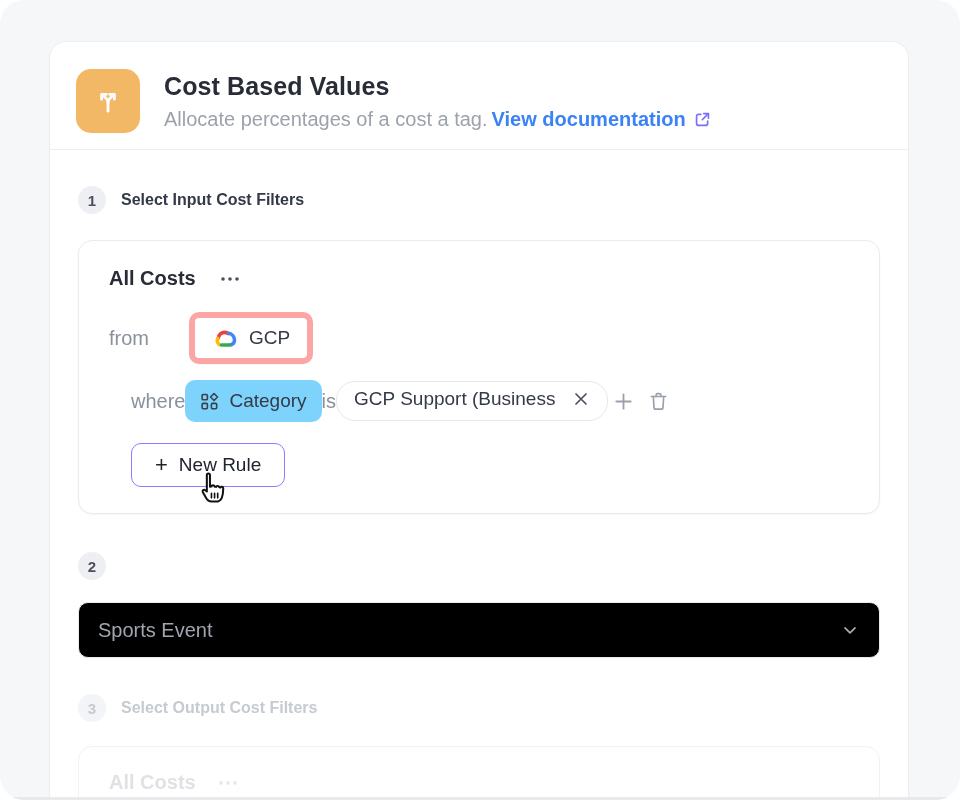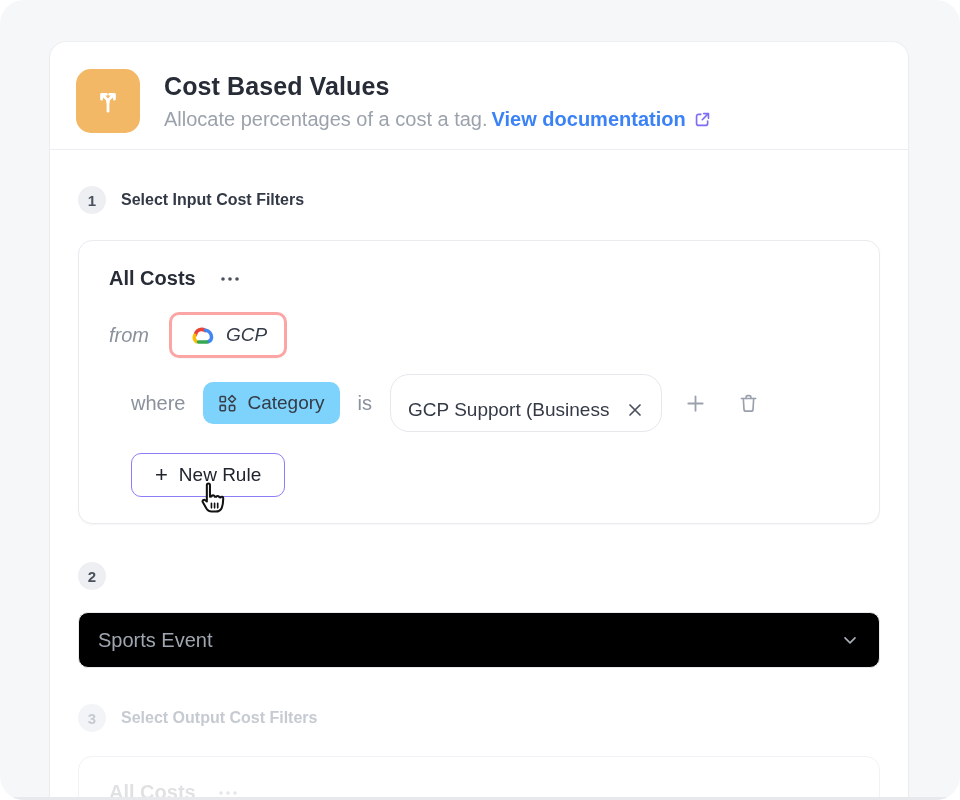--- a/index.html
+++ b/index.html
@@ -21,27 +21,27 @@
   .step-label{font-size:16px;font-weight:700;color:#333946;}
   .step-hdr.disabled .step-badge{background:#F3F4F7;color:#C6CAD1;}
   .step-hdr.disabled .step-label{color:#C6CAD1;}
   
   .fcard{margin-top:26px;border:1px solid #E9EBEF;border-radius:14px;background:#fff;padding:26px 30px 26px 30px;
          box-shadow:0 1px 2px rgba(16,24,40,.04);}
   .allcosts-row{display:flex;align-items:center;gap:20px;}
   .allcosts-title{font-size:20px;font-weight:700;color:#272C37;}
   .menu-btn{display:flex;align-items:center;color:#4B515C;cursor:pointer;padding:4px 2px;}
   .row{display:flex;align-items:center;}
-  .from-row{margin-top:22px;gap:20px;font-style:italic;}
-  .where-row{margin-top:16px;gap:18px;margin-left:22px;}
+  .from-row{margin-top:22px;gap:20px;}
+  .where-row{margin-top:16px;gap:0;margin-left:22px;}
   .muted{font-size:20px;color:#8A919C;}
   .chip{display:inline-flex;align-items:center;gap:10px;border-radius:10px;font-size:19px;color:#343A46;cursor:pointer;}
-  .chip-outline{border:3px solid #fca5a5;background:#fff;padding:9px 17px;box-shadow:0 1px 1px rgba(16,24,40,.03);}
+  .chip-outline{border:6px solid #fca5a5;background:#fff;padding:9px 17px;box-shadow:0 1px 1px rgba(16,24,40,.03);margin-left:20px;}
   .chip-gray{background:#7dd3fc;padding:10px 15px;}
-  .value-chip{border:1px solid #E6E8EC;border-radius:19px;background:#fff;padding:24px 15px 10px 17px;
+  .value-chip{border:1px solid #E6E8EC;border-radius:19px;background:#fff;padding:6px 15px 10px 17px;
               display:inline-flex;align-items:flex-start;gap:15px;font-size:19px;color:#343A46;}
   .icon-btn{display:inline-flex;align-items:center;justify-content:center;color:#9AA1AC;cursor:pointer;background:none;border:none;padding:2px;}
   .newrule-row{margin-top:21px;margin-left:22px;position:relative;width:fit-content;}
   .newrule-btn{display:inline-flex;align-items:center;gap:11px;border:1.6px solid #8C7DF8;border-radius:10px;background:#fff;
                padding:10px 23px;font-size:19px;color:#20242E;font-family:inherit;cursor:pointer;}
   .newrule-plus{font-size:22px;color:#20242E;line-height:1;}
   .hand-cursor{position:absolute;left:62px;top:27px;pointer-events:none;z-index:4;}
   
   .select-box{margin-top:22px;height:54px;border:1px solid #E8EAEE;border-radius:10px;background:#000000;
               display:flex;align-items:center;justify-content:space-between;padding:0 19px;cursor:pointer;}

